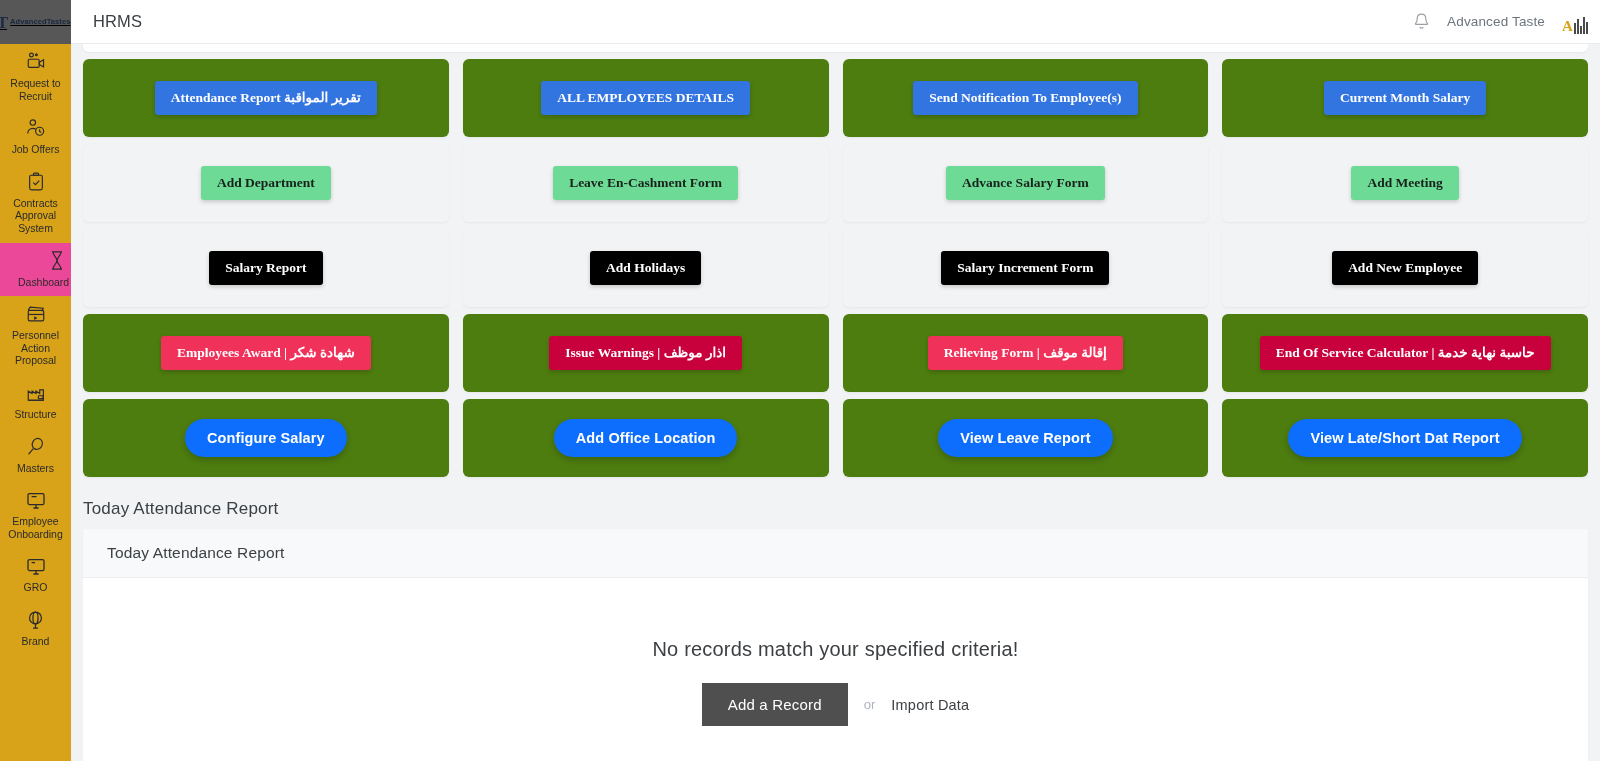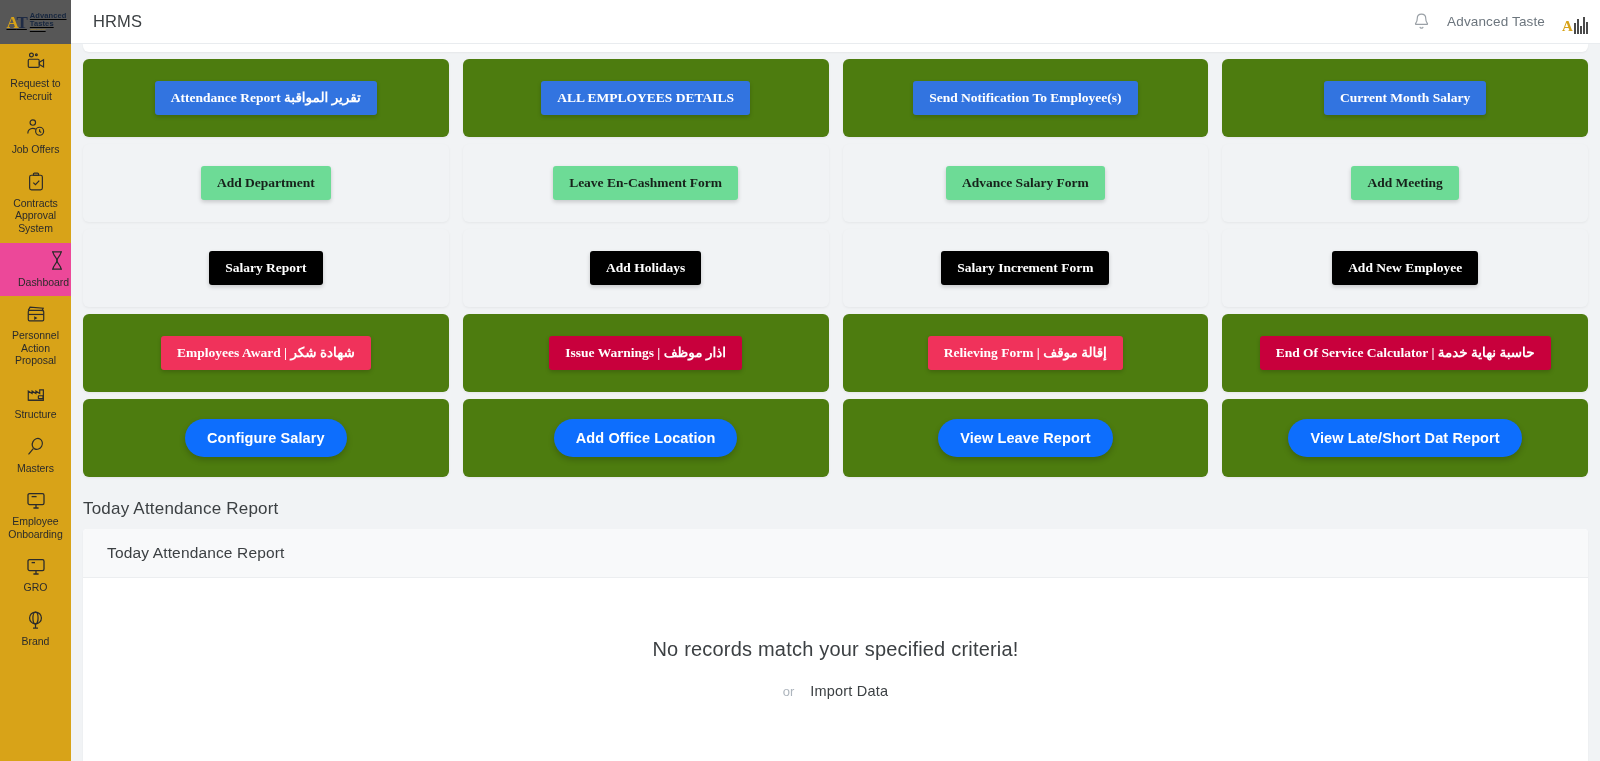--- a/index.html
+++ b/index.html
@@ -26,21 +26,21 @@
     text-decoration: underline;
   }
   .logo-inner { display: flex; align-items: center; gap: 3px; padding-left: 2px; }
   .logo-mono {
     font-family: "Liberation Serif", serif;
     font-size: 17px; font-weight: bold; line-height: 1;
     letter-spacing: -1px;
   }
   .logo-mono .a { color: #d8a318; }
   .logo-mono .t { color: #1f2b44; }
-  .logo-txt { display: flex; flex-direction: column; line-height: 1.02; }
+  .logo-txt { display: flex; flex-direction: row; line-height: 1.02; }
   .logo-txt .l1, .logo-txt .l2 {
     font-size: 7.5px; color: #16263f; font-weight: 600;
     letter-spacing: .1px;
   }
   .logo-txt .l3 {
     font-size: 3.6px; color: #d8a318; letter-spacing: .2px; margin-top: .5px;
   }
 
   .nav { flex: 1 1 auto; overflow: hidden; }
   .nav-item {
@@ -400,20 +400,21 @@
 
       <div class="section-title">Today Attendance Report</div>
 
       <div class="panel">
         <div class="panel-head">
           <span class="panel-head-title">Today Attendance Report</span>
         </div>
         <div class="panel-body">
           <div class="empty-msg">No records match your specified criteria!</div>
           <div class="empty-actions">
+            <button class="btn-record">Add a Record</button>
             <span class="or-txt">or</span>
             <a class="import-link">Import Data</a>
           </div>
         </div>
       </div>
 
     </div>
   </div>
 </div>
 

